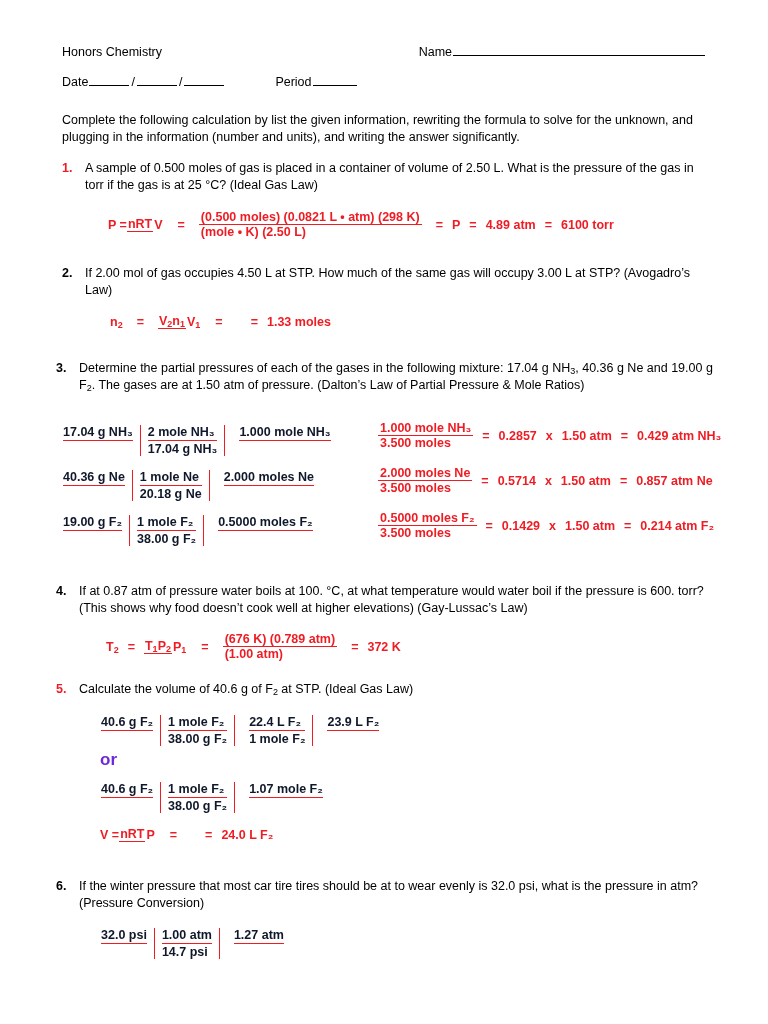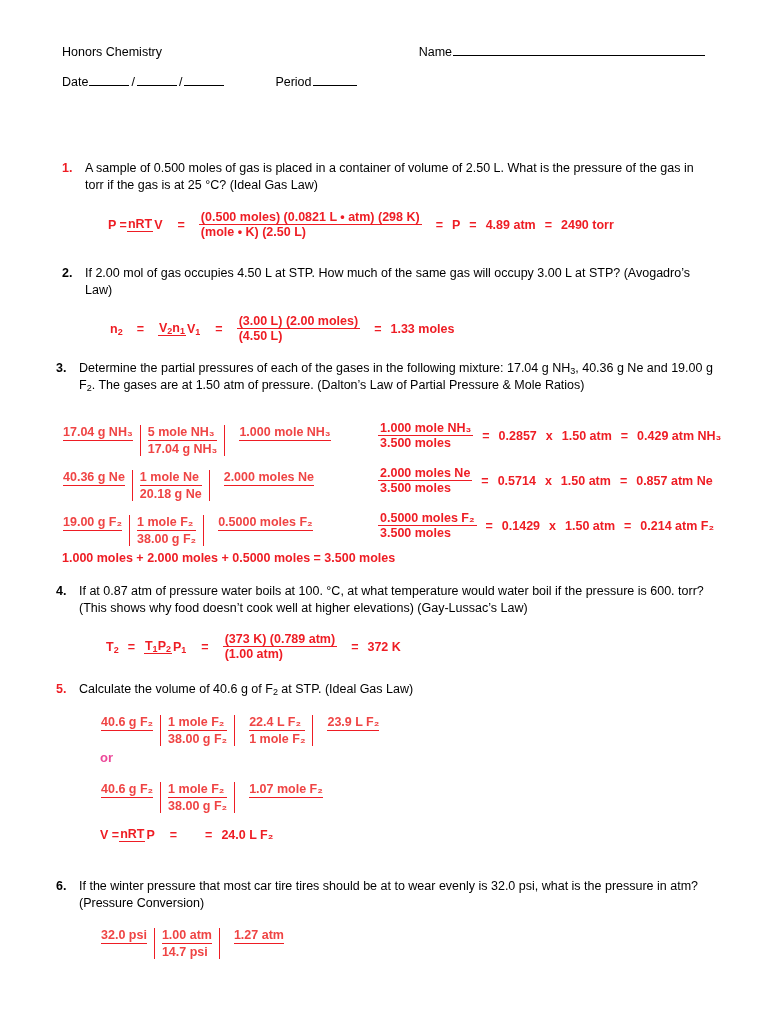--- a/index.html
+++ b/index.html
@@ -112,21 +112,21 @@
   }
   .frac-inline .num { border-bottom: 1.6px solid #ee1d24; padding: 0 1px; }
   .frac-inline .den { padding: 0 1px; }
 
   
   .eq-lead { align-self: center; }
 
   
   .track {
     display: inline-flex;
-    color: #ef4444;
+    color: #0f172a;
     font-weight: bold;
     font-size: 12.5px;
     align-items: flex-start;
   }
   .cell {
     display: flex;
     flex-direction: column;
     justify-content: flex-start;
     padding: 0 7px;
     border-right: 1.6px solid #ee1d24;
@@ -149,23 +149,23 @@
     width: 7px;
     border-left: 1.6px solid #ee1d24;
     border-right: 1.6px solid #ee1d24;
     box-sizing: border-box;
   }
   .cell.result .top { border-bottom: 1.6px solid #ee1d24; }
 
   sub { font-size: 0.72em; vertical-align: -0.22em; line-height: 0; }
 
   .or-text {
-    color: #ec4899;
+    color: #6d28d9;
     font-weight: bold;
-    font-size: 13px;
+    font-size: 17px;
   }
   .sumline {
     color: #ee1d24;
     font-weight: bold;
     font-size: 12.5px;
     white-space: nowrap;
   }
   .molefrac-row {
     display: flex;
     align-items: center;
@@ -196,20 +196,21 @@
         <span class="rule rule-date"></span>
         <span class="slash">/</span>
         <span class="rule rule-date"></span>
         <span class="gap-period"></span>
         <span>Period</span>
         <span class="rule rule-per"></span>
       </span>
     </div>
   </div>
 
+  <div class="intro">Complete the following calculation by list the given information, rewriting the formula to solve for the unknown, and plugging in the information (number and units), and writing the answer significantly.</div>
 
   <div class="problem" style="left:62px; top:160px; width:648px;">
     <div class="q">
       <span class="q-num red">1.</span>
       <span class="q-text">A sample of 0.500 moles of gas is placed in a container of volume of 2.50 L.  What is the pressure of the gas in torr if the gas is at 25 °C? (Ideal Gas Law)</span>
     </div>
     <div class="ans" style="margin-top:17px; margin-left:46px;">
       <div class="eqline">
         <span class="eq-lead">P = </span>
         <span class="frac-inline">
@@ -227,21 +228,21 @@
         <span>=</span>
         <span class="eq-sp-sm"></span>
         <span>P</span>
         <span class="eq-sp-sm"></span>
         <span>=</span>
         <span class="eq-sp-sm"></span>
         <span>4.89 atm</span>
         <span class="eq-sp-sm"></span>
         <span>=</span>
         <span class="eq-sp-sm"></span>
-        <span>2490 torr</span>
+        <span>6100 torr</span>
       </div>
     </div>
   </div>
 
   <div class="problem" style="left:62px; top:265px; width:648px;">
     <div class="q">
       <span class="q-num">2.</span>
       <span class="q-text">If 2.00 mol of gas occupies 4.50 L at STP. How much of the same gas will occupy 3.00 L at STP? (Avogadro’s Law)</span>
     </div>
     <div class="ans" style="margin-top:16px; margin-left:48px;">
@@ -250,24 +251,20 @@
         <span class="eq-sp"></span>
         <span>=</span>
         <span class="eq-sp"></span>
         <span class="frac-inline">
           <span class="num"><span>V</span><sub>2</sub><span>n</span><sub>1</sub></span>
           <span class="den"><span>V</span><sub>1</sub></span>
         </span>
         <span class="eq-sp"></span>
         <span>=</span>
         <span class="eq-sp"></span>
-        <span class="frac">
-          <span class="num">(3.00 L) (2.00 moles)</span>
-          <span class="den">(4.50 L)</span>
-        </span>
         <span class="eq-sp"></span>
         <span>=</span>
         <span class="eq-sp-sm"></span>
         <span>1.33 moles</span>
       </div>
     </div>
   </div>
 
   <div class="problem" style="left:56px; top:360px; width:660px;">
     <div class="q">
@@ -276,21 +273,21 @@
     </div>
   </div>
 
   <div class="problem" style="left:62px; top:422px;">
     <span class="track">
       <span class="cell first">
         <span class="top">17.04 g NH₃</span>
         <span class="bot"></span>
       </span>
       <span class="cell">
-        <span class="top">5 mole NH₃</span>
+        <span class="top">2 mole NH₃</span>
         <span class="bot">17.04 g NH₃</span>
       </span>
       <span class="dbar"></span>
       <span class="cell nobar result">
         <span class="top">1.000 mole NH₃</span>
         <span class="bot"></span>
       </span>
     </span>
   </div>
 
@@ -386,42 +383,41 @@
       <span>x</span>
       <span class="eq-sp-sm"></span>
       <span>1.50 atm</span>
       <span class="eq-sp-sm"></span>
       <span>=</span>
       <span class="eq-sp-sm"></span>
       <span>0.214 atm F₂</span>
     </div>
   </div>
 
-  <div class="problem sumline" style="left:62px; top:551px;">1.000 moles  +  2.000 moles  +  0.5000 moles  =  3.500 moles</div>
 
   <div class="problem" style="left:56px; top:583px; width:660px;">
     <div class="q">
       <span class="q-num">4.</span>
       <span class="q-text">If at 0.87 atm of pressure water boils at 100. °C, at what temperature would water boil if the pressure is 600. torr? (This shows why food doesn’t cook well at higher elevations)  (Gay-Lussac’s Law)</span>
     </div>
     <div class="ans" style="margin-top:16px; margin-left:50px;">
       <div class="eqline">
         <span class="eq-lead"><span>T</span><sub>2</sub></span>
         <span class="eq-sp-sm"></span>
         <span>=</span>
         <span class="eq-sp-sm"></span>
         <span class="frac-inline">
           <span class="num"><span>T</span><sub>1</sub><span>P</span><sub>2</sub></span>
           <span class="den"><span>P</span><sub>1</sub></span>
         </span>
         <span class="eq-sp"></span>
         <span>=</span>
         <span class="eq-sp"></span>
         <span class="frac">
-          <span class="num">(373 K) (0.789 atm)</span>
+          <span class="num">(676 K) (0.789 atm)</span>
           <span class="den">(1.00 atm)</span>
         </span>
         <span class="eq-sp"></span>
         <span>=</span>
         <span class="eq-sp-sm"></span>
         <span>372 K</span>
       </div>
     </div>
   </div>
 

